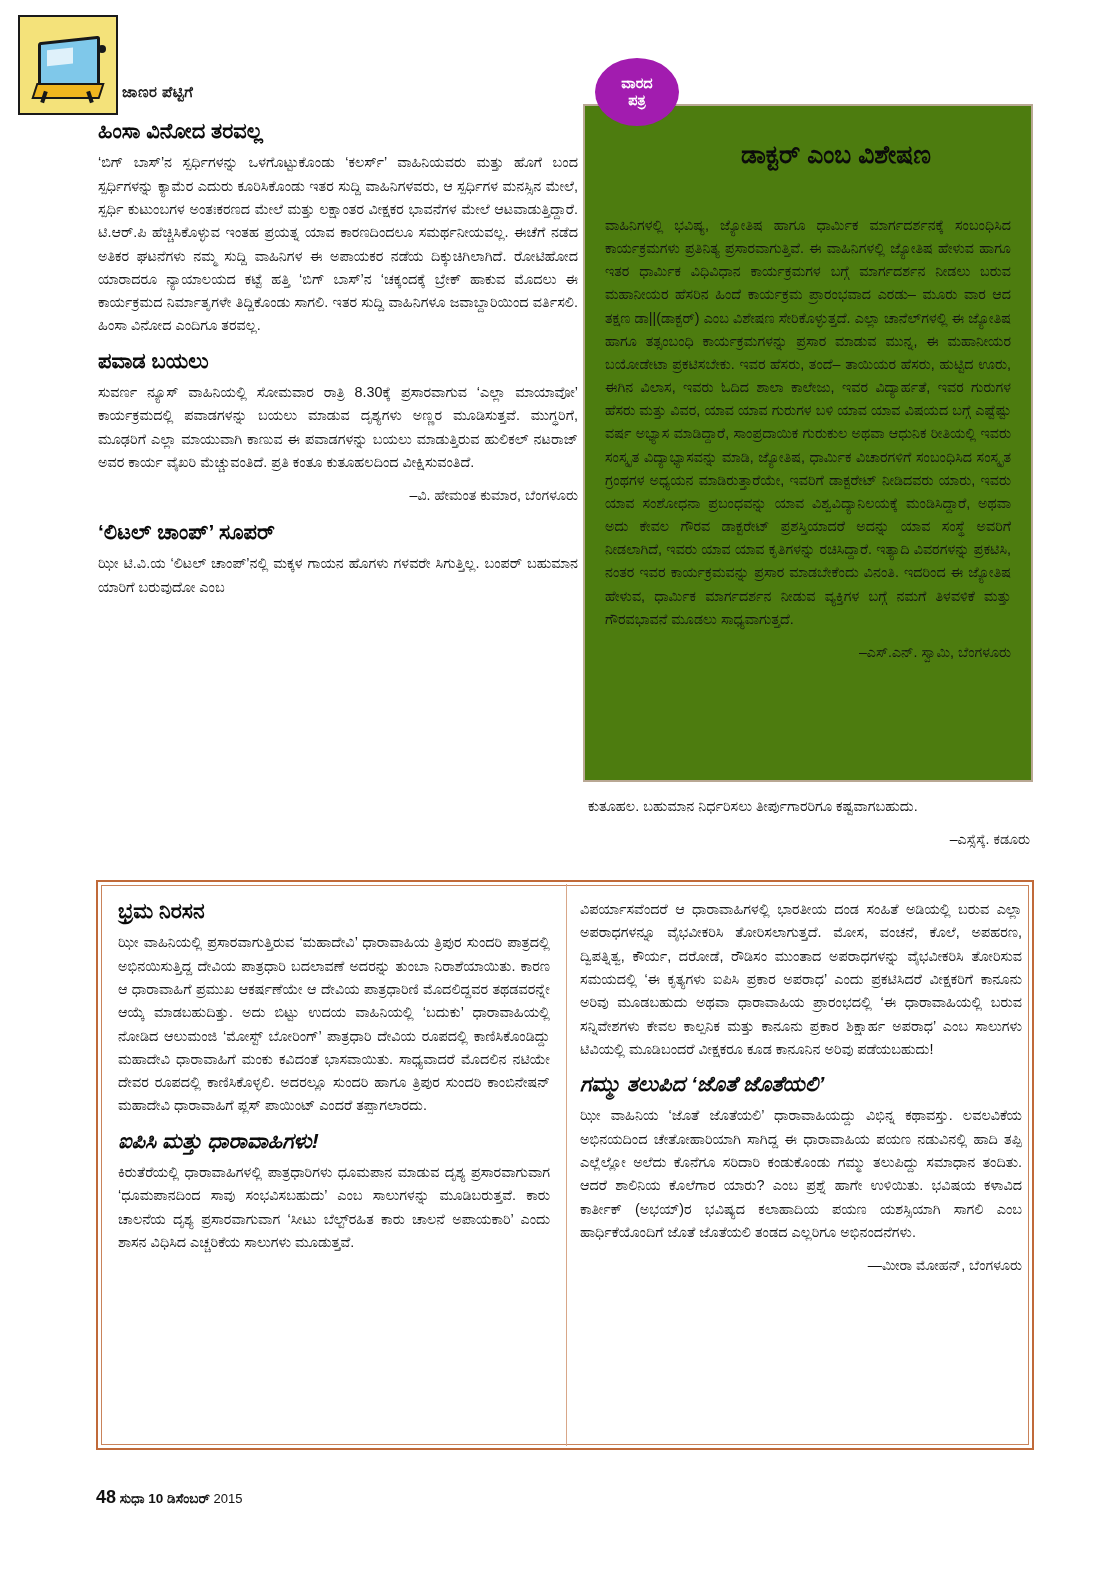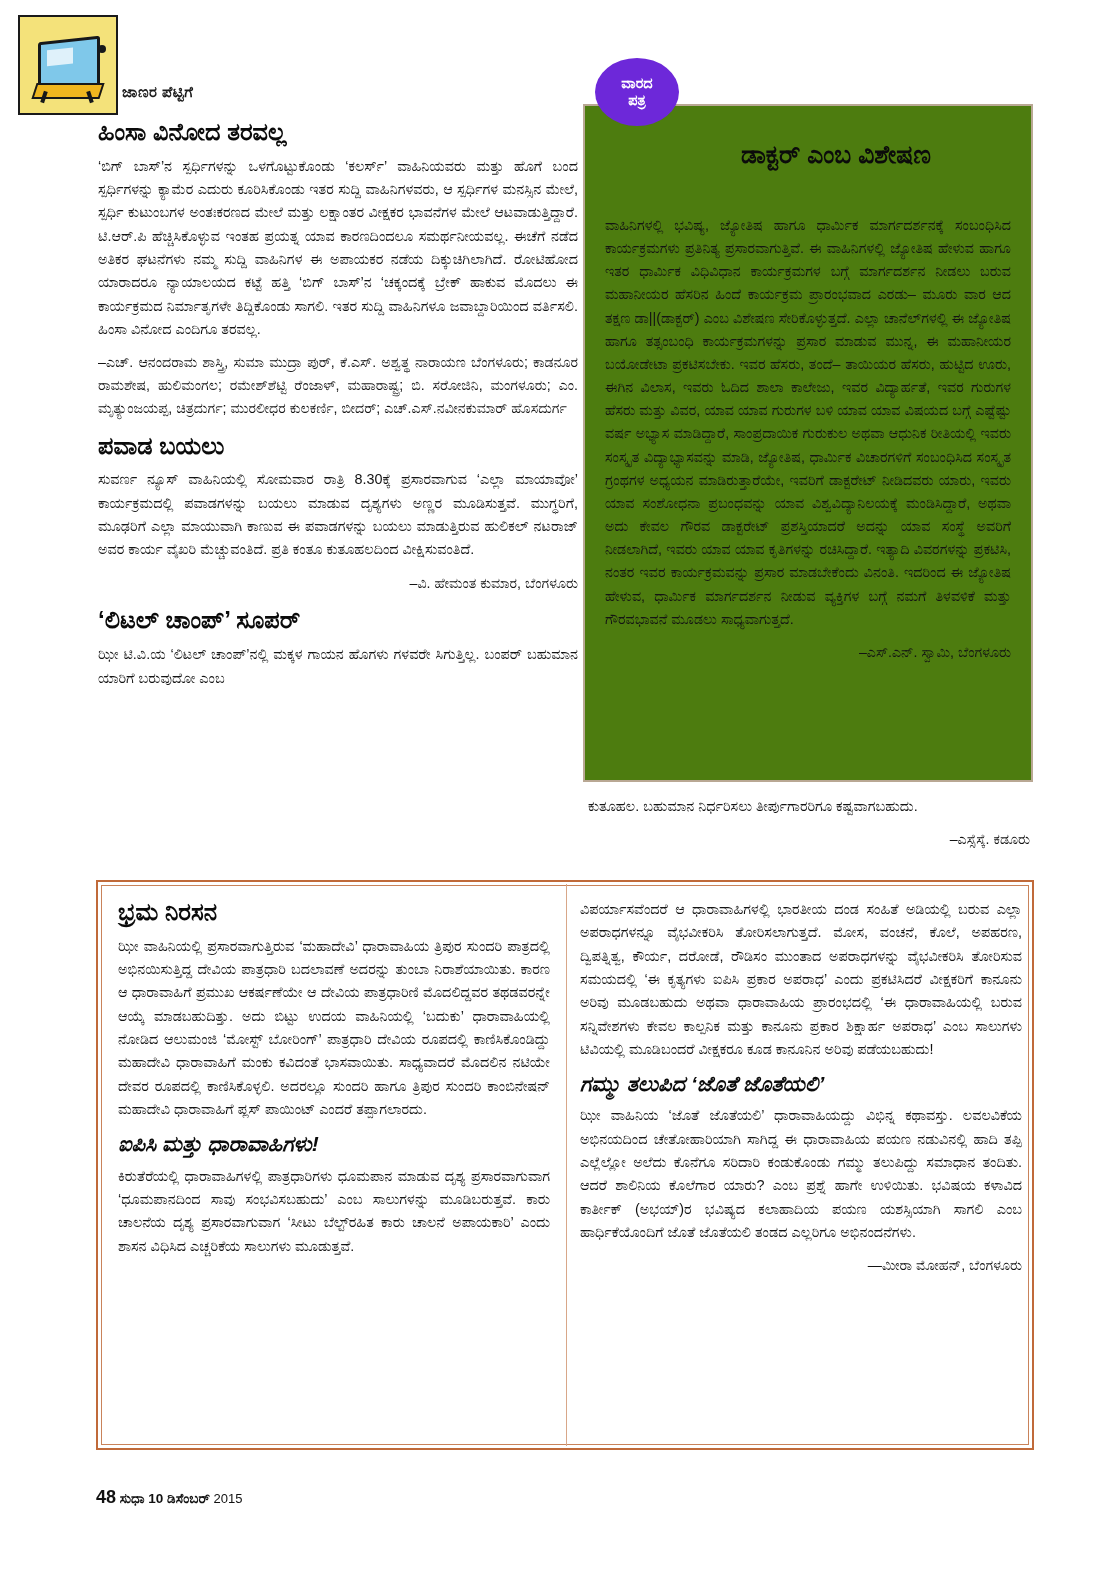--- a/index.html
+++ b/index.html
@@ -84,21 +84,21 @@
     left: 104px;
     top: 68px;
     font-size: 15px;
     font-weight: bold;
     letter-spacing: .5px;
     color: #1a1a1a;
   }
 
   
   .hd {
-    font-size: 24px;
+    font-size: 21px;
     font-weight: bold;
     color: #0b0b0b;
     margin: 0 0 8px 0;
     line-height: 1.2;
   }
   .hd.small { font-size: 21px; font-style: italic; }
   p.body {
     margin: 0 0 10px 0;
     font-size: 14.4px;
     line-height: 1.62;
@@ -133,21 +133,21 @@
     box-sizing: border-box;
     padding: 34px 20px 14px 20px;
   }
   .vp-stamp {
     position: absolute;
     left: 595px;
     top: 58px;
     width: 84px;
     height: 68px;
     border-radius: 50%;
-    background: #6d28d9;
+    background: #a21caf;
     color: #fff;
     font-size: 14.5px;
     font-weight: bold;
     line-height: 1.15;
     text-align: center;
     display: flex;
     flex-direction: column;
     justify-content: center;
     align-items: center;
     z-index: 5;
@@ -238,21 +238,20 @@
       <div class="leg1"></div>
       <div class="leg2"></div>
     </div>
     <div class="masthead-label">ಜಾಣರ ಪೆಟ್ಟಿಗೆ</div>
   </div>
 
   <div class="col-left-top">
 
     <h2 class="hd">ಹಿಂಸಾ ವಿನೋದ ತರವಲ್ಲ</h2>
     <p class="body">‘ಬಿಗ್ ಬಾಸ್’ನ ಸ್ಪರ್ಧಿಗಳನ್ನು ಒಳಗೊಟ್ಟುಕೊಂಡು ‘ಕಲರ್ಸ್’ ವಾಹಿನಿಯವರು ಮತ್ತು ಹೊಗೆ ಬಂದ ಸ್ಪರ್ಧಿಗಳನ್ನು ಕ್ಯಾಮೆರ ಎದುರು ಕೂರಿಸಿಕೊಂಡು ಇತರ ಸುದ್ದಿ ವಾಹಿನಿಗಳವರು, ಆ ಸ್ಪರ್ಧಿಗಳ ಮನಸ್ಸಿನ ಮೇಲೆ, ಸ್ಪರ್ಧಿ ಕುಟುಂಬಗಳ ಅಂತಃಕರಣದ ಮೇಲೆ ಮತ್ತು ಲಕ್ಷಾಂತರ ವೀಕ್ಷಕರ ಭಾವನೆಗಳ ಮೇಲೆ ಆಟವಾಡುತ್ತಿದ್ದಾರೆ. ಟಿ.ಆರ್.ಪಿ ಹೆಚ್ಚಿಸಿಕೊಳ್ಳುವ ಇಂತಹ ಪ್ರಯತ್ನ ಯಾವ ಕಾರಣದಿಂದಲೂ ಸಮರ್ಥನೀಯವಲ್ಲ. ಈಚೆಗೆ ನಡೆದ ಅತಿಕರ ಘಟನೆಗಳು ನಮ್ಮ ಸುದ್ದಿ ವಾಹಿನಿಗಳ ಈ ಅಪಾಯಕರ ನಡೆಯ ದಿಕ್ಕುಚಿಗಿಲಾಗಿದೆ. ರೋಟಿಹೋದ ಯಾರಾದರೂ ನ್ಯಾಯಾಲಯದ ಕಟ್ಟೆ ಹತ್ತಿ ‘ಬಿಗ್ ಬಾಸ್’ನ ‘ಚಕ್ಕಂದಕ್ಕೆ ಬ್ರೇಕ್ ಹಾಕುವ ಮೊದಲು ಈ ಕಾರ್ಯಕ್ರಮದ ನಿರ್ಮಾತೃಗಳೇ ತಿದ್ದಿಕೊಂಡು ಸಾಗಲಿ. ಇತರ ಸುದ್ದಿ ವಾಹಿನಿಗಳೂ ಜವಾಬ್ದಾರಿಯಿಂದ ವರ್ತಿಸಲಿ. ಹಿಂಸಾ ವಿನೋದ ಎಂದಿಗೂ ತರವಲ್ಲ.</p>
-    <div class="sig sig-left" style="text-align:justify;">–ಎಚ್. ಆನಂದರಾಮ ಶಾಸ್ತ್ರಿ, ಸುಮಾ ಮುದ್ರಾ ಪುರ್, ಕೆ.ಎಸ್. ಅಶ್ವತ್ಥ ನಾರಾಯಣ ಬೆಂಗಳೂರು; ಕಾಡನೂರ ರಾಮಶೇಷ, ಹುಲಿಮಂಗಲ; ರಮೇಶ್‌ಶೆಟ್ಟಿ ರೆಂಜಾಳ್, ಮಹಾರಾಷ್ಟ್ರ; ಬಿ. ಸರೋಜಿನಿ, ಮಂಗಳೂರು; ಎಂ. ಮೃತ್ಯುಂಜಯಪ್ಪ, ಚಿತ್ರದುರ್ಗ; ಮುರಲೀಧರ ಕುಲಕರ್ಣಿ, ಬೀದರ್; ಎಚ್.ಎಸ್.ನವೀನಕುಮಾರ್ ಹೊಸದುರ್ಗ</div>
 
     <h2 class="hd">ಪವಾಡ  ಬಯಲು</h2>
     <p class="body">ಸುವರ್ಣ ನ್ಯೂಸ್ ವಾಹಿನಿಯಲ್ಲಿ ಸೋಮವಾರ ರಾತ್ರಿ 8.30ಕ್ಕೆ ಪ್ರಸಾರವಾಗುವ ‘ಎಲ್ಲಾ ಮಾಯಾವೋ’ ಕಾರ್ಯಕ್ರಮದಲ್ಲಿ ಪವಾಡಗಳನ್ನು ಬಯಲು ಮಾಡುವ ದೃಶ್ಯಗಳು ಅಣ್ಣರ ಮೂಡಿಸುತ್ತವೆ. ಮುಗ್ಧರಿಗೆ, ಮೂಢರಿಗೆ ಎಲ್ಲಾ ಮಾಯುವಾಗಿ ಕಾಣುವ ಈ ಪವಾಡಗಳನ್ನು ಬಯಲು ಮಾಡುತ್ತಿರುವ ಹುಲಿಕಲ್ ನಟರಾಜ್ ಅವರ ಕಾರ್ಯ ವೈಖರಿ ಮೆಚ್ಚುವಂತಿದೆ. ಪ್ರತಿ ಕಂತೂ ಕುತೂಹಲದಿಂದ ವೀಕ್ಷಿಸುವಂತಿದೆ.</p>
     <div class="sig">–ವಿ. ಹೇಮಂತ ಕುಮಾರ, ಬೆಂಗಳೂರು</div>
 
     <h2 class="hd">‘ಲಿಟಲ್ ಚಾಂಪ್’ ಸೂಪರ್</h2>
     <p class="body">ಝೀ ಟಿ.ವಿ.ಯ ‘ಲಿಟಲ್ ಚಾಂಪ್’ನಲ್ಲಿ ಮಕ್ಕಳ ಗಾಯನ ಹೊಗಳು ಗಳವರೇ ಸಿಗುತ್ತಿಲ್ಲ. ಬಂಪರ್ ಬಹುಮಾನ ಯಾರಿಗೆ ಬರುವುದೋ ಎಂಬ</p>
   </div>
 
   <div class="vp-box">

